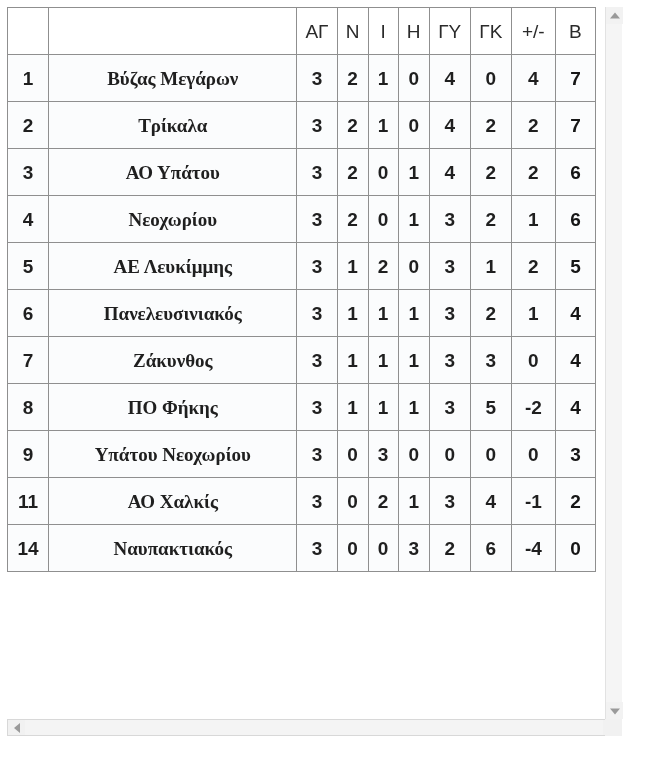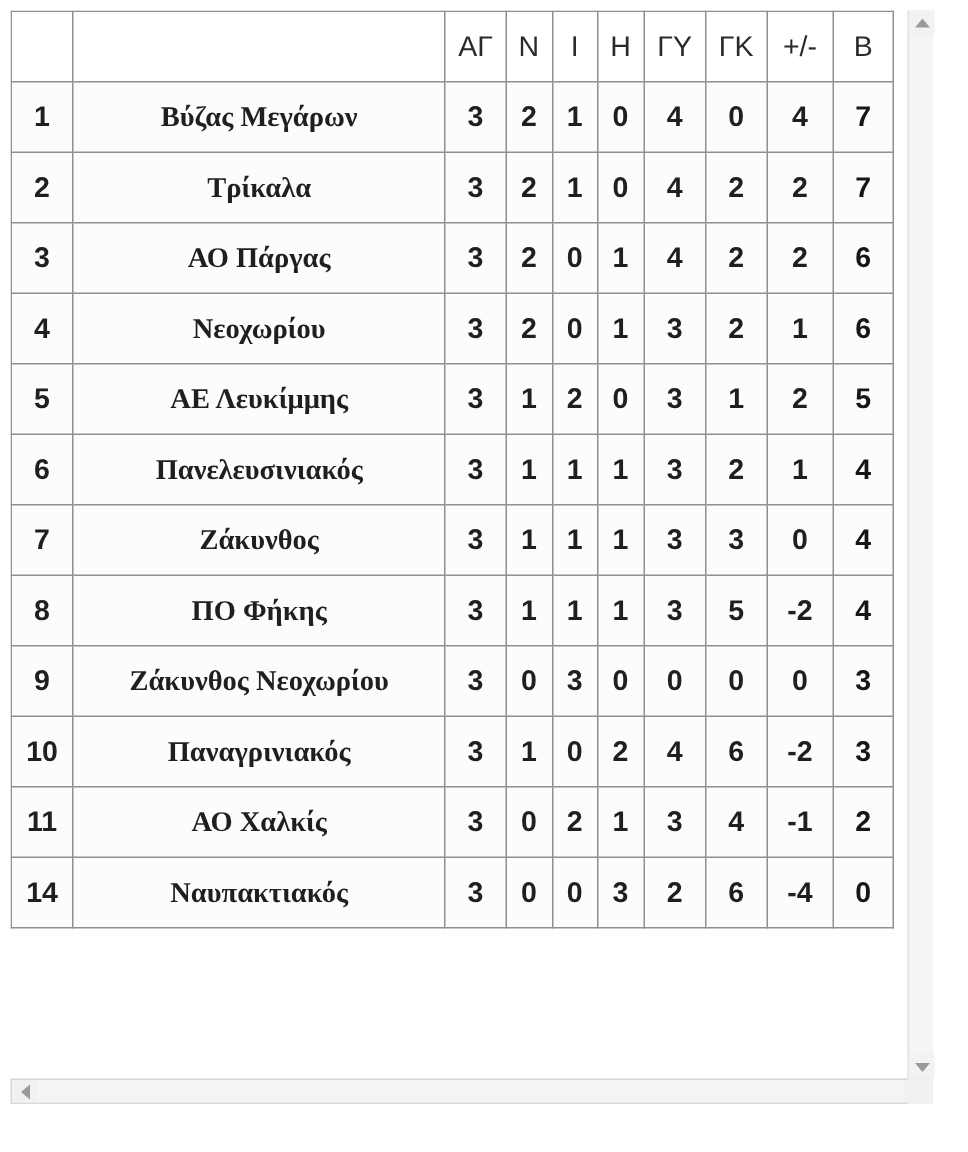--- a/index.html
+++ b/index.html
@@ -249,21 +249,21 @@
             <td class="stat">2</td>
             <td class="stat">1</td>
             <td class="stat">0</td>
             <td class="stat">4</td>
             <td class="stat">2</td>
             <td class="stat">2</td>
             <td class="stat points">7</td>
           </tr>
           <tr>
             <td class="rank">3</td>
-            <td class="team">ΑΟ Πάργας</td>
+            <td class="team">ΑΟ Υπάτου</td>
             <td class="stat">3</td>
             <td class="stat">2</td>
             <td class="stat">0</td>
             <td class="stat">1</td>
             <td class="stat">4</td>
             <td class="stat">2</td>
             <td class="stat">2</td>
             <td class="stat points">6</td>
           </tr>
           <tr>
@@ -321,40 +321,28 @@
             <td class="stat">1</td>
             <td class="stat">1</td>
             <td class="stat">1</td>
             <td class="stat">3</td>
             <td class="stat">5</td>
             <td class="stat">-2</td>
             <td class="stat points">4</td>
           </tr>
           <tr>
             <td class="rank">9</td>
-            <td class="team">Ζάκυνθος Νεοχωρίου</td>
-            <td class="stat">3</td>
-            <td class="stat">0</td>
-            <td class="stat">3</td>
-            <td class="stat">0</td>
-            <td class="stat">0</td>
-            <td class="stat">0</td>
-            <td class="stat">0</td>
-            <td class="stat points">3</td>
-          </tr>
-          <tr>
-            <td class="rank">10</td>
-            <td class="team">Παναγρινιακός</td>
-            <td class="stat">3</td>
-            <td class="stat">1</td>
-            <td class="stat">0</td>
-            <td class="stat">2</td>
-            <td class="stat">4</td>
-            <td class="stat">6</td>
-            <td class="stat">-2</td>
+            <td class="team">Υπάτου Νεοχωρίου</td>
+            <td class="stat">3</td>
+            <td class="stat">0</td>
+            <td class="stat">3</td>
+            <td class="stat">0</td>
+            <td class="stat">0</td>
+            <td class="stat">0</td>
+            <td class="stat">0</td>
             <td class="stat points">3</td>
           </tr>
           <tr>
             <td class="rank">11</td>
             <td class="team">ΑΟ Χαλκίς</td>
             <td class="stat">3</td>
             <td class="stat">0</td>
             <td class="stat">2</td>
             <td class="stat">1</td>
             <td class="stat">3</td>

